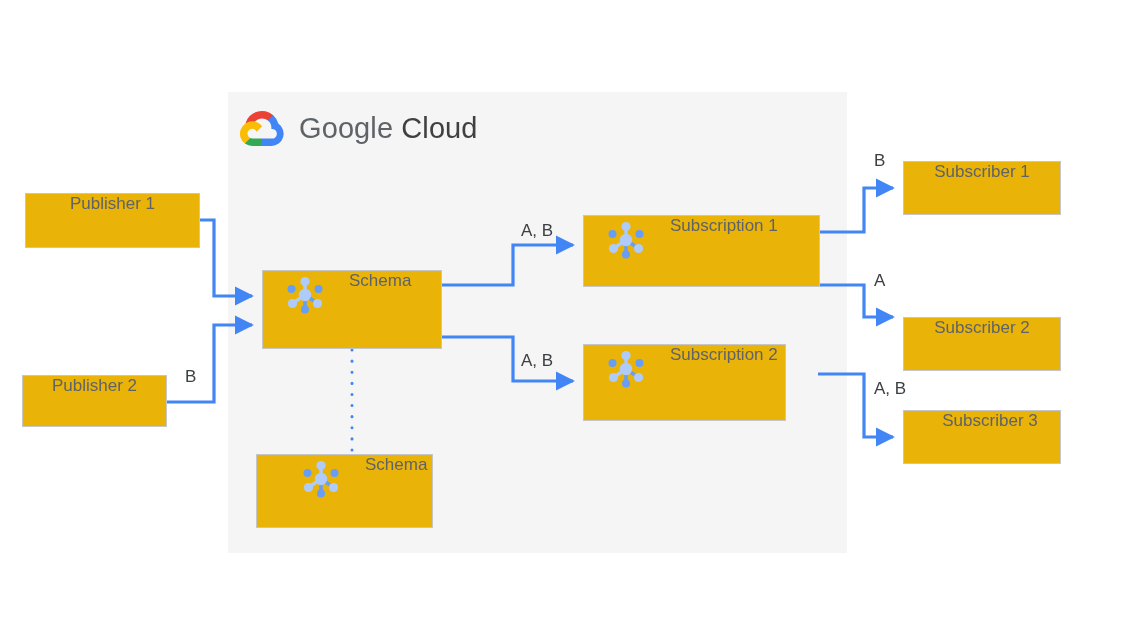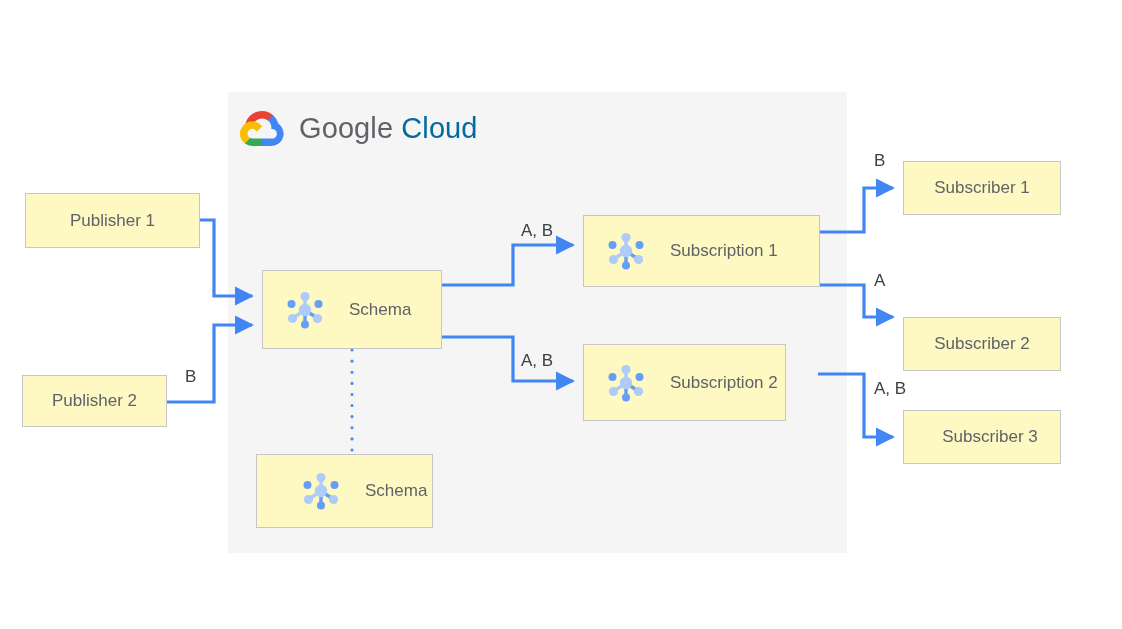--- a/index.html
+++ b/index.html
@@ -15,27 +15,27 @@
     background:#f5f5f5;
   }
   .cloud-brand{
     position:absolute;left:240px;top:108px;
     display:flex;align-items:center;gap:13px;
   }
   .cloud-logo{width:46px;height:40px;display:block;}
   .cloud-wordmark{
     font-size:29px;color:#5f6368;letter-spacing:.1px;white-space:nowrap;
   }
-  .cloud-wordmark .w-light{color:#0369a1;}
+  .cloud-wordmark .w-light{color:#404040;}
 
   
   .node{
     position:absolute;box-sizing:border-box;
-    background:#fef9c3;border:1px solid #c6c6c6;
-    display:flex;align-items:center;
+    background:#eab308;border:1px solid #c6c6c6;
+    display:flex;align-items:flex-start;
   }
   .node .node-label{
     color:#5f6368;font-size:17px;white-space:nowrap;
   }
   .node.plain{justify-content:center;}
   .node.plain .node-label{text-align:center;}
   .node.withicon{padding-left:18px;gap:20px;}
 
   .ps-icon{width:48px;height:48px;flex:0 0 48px;display:block;}
 

